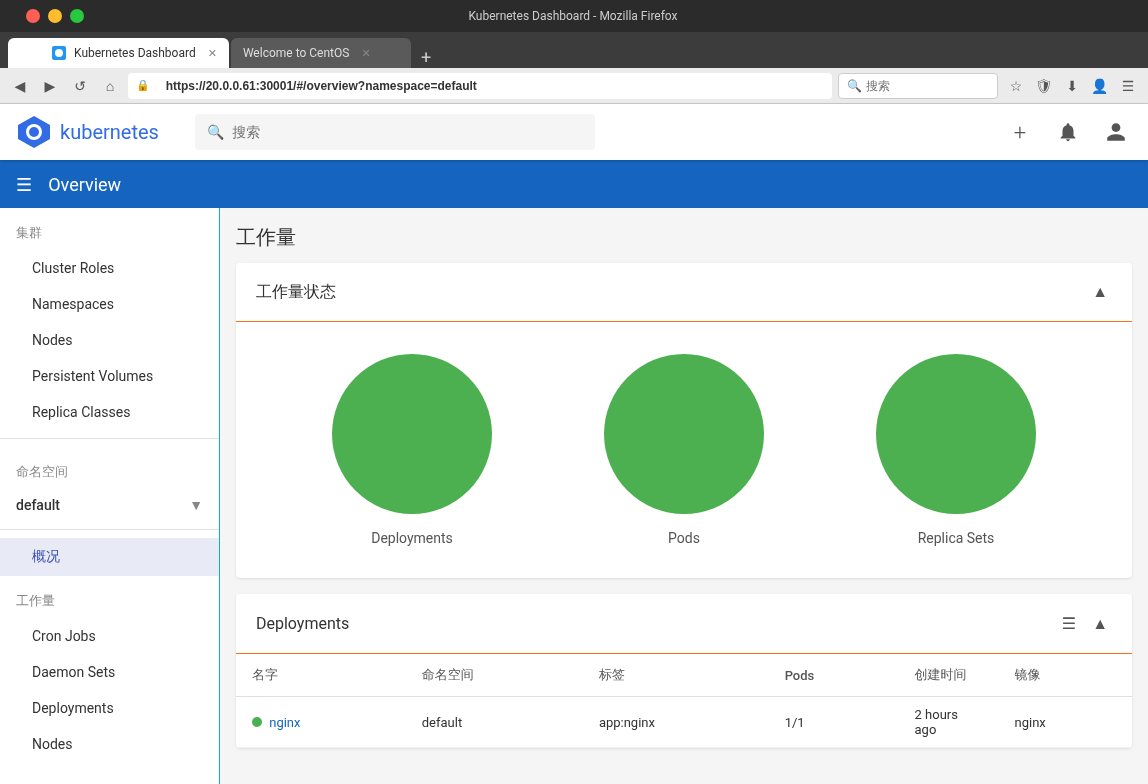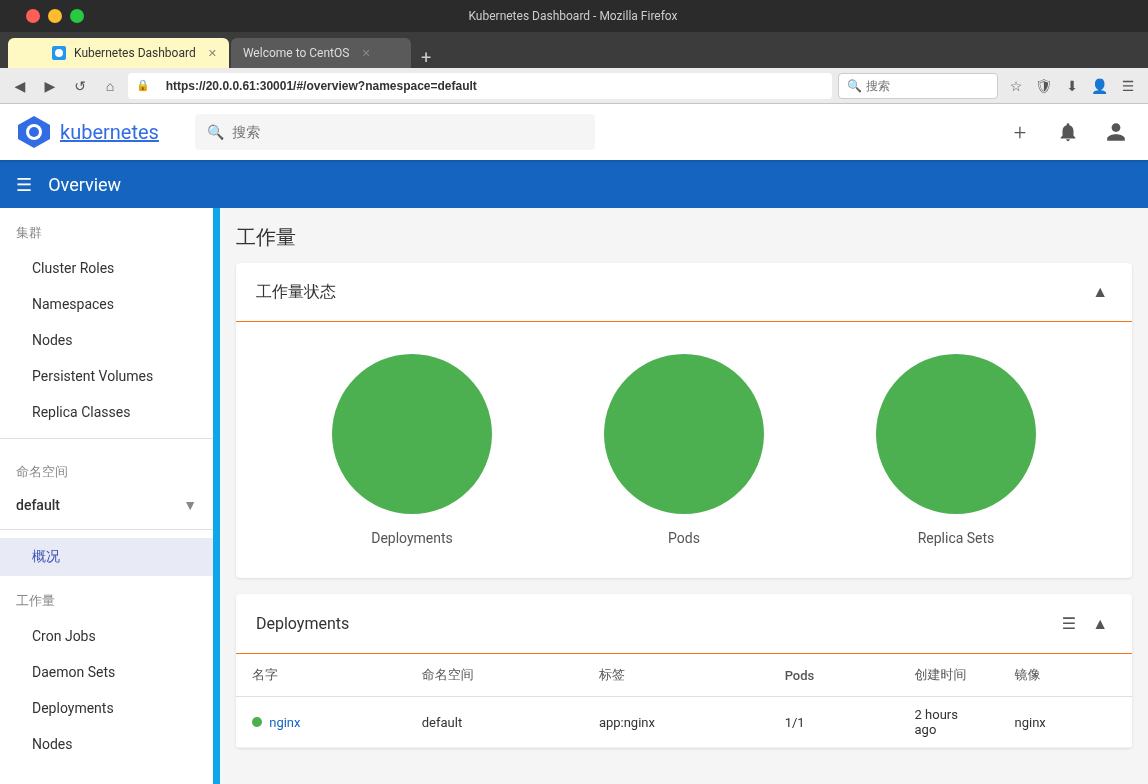--- a/index.html
+++ b/index.html
@@ -6,50 +6,50 @@
     body { font-family: Roboto, Arial, sans-serif; font-size: 14px; background: #f5f5f5; overflow: hidden; }
 
     
     .browser-chrome { background: #3c3c3c; width: 1148px; }
     .browser-titlebar { background: #2b2b2b; height: 32px; display: flex; align-items: center; padding: 0 26px; color: #ccc; font-size: 12px; justify-content: space-between; }
     .browser-titlebar-title { flex: 1; text-align: center; }
     .browser-titlebar-controls { display: flex; gap: 8px; }
     .browser-titlebar-btn { width: 14px; height: 14px; border-radius: 50%; display: inline-block; }
     .tabs-bar { background: #3c3c3c; display: flex; align-items: flex-end; height: 36px; padding: 0 8px; gap: 2px; }
     .tab { background: #f0f0f0; border-radius: 6px 6px 0 0; padding: 0 12px; height: 30px; display: flex; align-items: center; gap: 8px; font-size: 12px; color: #333; min-width: 180px; }
-    .tab.active { background: #fef9c3; padding-left: 44px; }
+    .tab.active { background: #ffffff; padding-left: 44px; }
     .tab.inactive { background: #5a5a5a; color: #ddd; }
     .tab-favicon { width: 14px; height: 14px; background: #2196F3; border-radius: 2px; display: flex; align-items: center; justify-content: center; }
     .tab-favicon svg { width: 10px; height: 10px; }
     .tab-close { margin-left: 4px; cursor: pointer; color: #888; font-size: 11px; }
     .tab-new { color: #ccc; font-size: 18px; padding: 0 8px; cursor: pointer; }
     .address-bar { background: #ebebeb; height: 36px; display: flex; align-items: center; padding: 0 8px; gap: 6px; border-bottom: 1px solid #ccc; }
     .nav-btn { width: 24px; height: 24px; display: flex; align-items: center; justify-content: center; border-radius: 50%; cursor: pointer; color: #555; font-size: 14px; }
     .address-input { flex: 1; background: white; border: none; border-radius: 4px; padding: 4px 10px; font-size: 12px; color: #333; height: 26px; outline: none; }
     .browser-actions { display: flex; gap: 4px; }
 
     
     .app { width: 1148px; height: 680px; display: flex; flex-direction: column; background: white; }
     .app-header { background: white; height: 56px; display: flex; align-items: center; padding: 0 16px; box-shadow: 0 1px 3px rgba(0,0,0,0.2); z-index: 10; gap: 16px; }
     .k8s-logo { display: flex; align-items: center; gap: 8px; }
     .k8s-icon { width: 36px; height: 36px; }
-    .k8s-name { font-size: 20px; font-weight: 400; color: #326CE5; text-decoration: underline; }
+    .k8s-name { font-size: 20px; font-weight: 400; color: #326CE5; }
     .header-search { flex: 1; max-width: 400px; background: #f5f5f5; border-radius: 4px; display: flex; align-items: center; padding: 0 12px; height: 36px; gap: 8px; margin-left: 20px; }
     .header-search input { background: transparent; border: none; outline: none; font-size: 14px; color: #333; width: 100%; }
     .header-actions { margin-left: auto; display: flex; align-items: center; gap: 16px; }
     .header-icon-btn { width: 32px; height: 32px; display: flex; align-items: center; justify-content: center; cursor: pointer; color: #555; }
 
     .page-bar { background: #1565C0; height: 48px; display: flex; align-items: center; padding: 0 16px; gap: 16px; }
     .menu-icon { color: white; cursor: pointer; font-size: 18px; }
     .page-title { color: white; font-size: 18px; font-weight: 400; }
 
     .content { display: flex; flex: 1; overflow: hidden; }
 
     
-    .sidebar { width: 220px; background: white; overflow-y: auto; border-right: 7px solid #0ea5e9; padding-bottom: 16px; }
+    .sidebar { width: 220px; background: white; overflow-y: auto; border-right: 1px solid #0ea5e9; padding-bottom: 16px; }
     .sidebar-section-title { padding: 16px 16px 8px; font-size: 13px; color: #888; font-weight: 500; }
     .sidebar-item { padding: 10px 16px 10px 32px; font-size: 14px; color: #333; cursor: pointer; }
     .sidebar-item.active { background: #e8eaf6; color: #3f51b5; }
     .sidebar-namespace { padding: 8px 16px; display: flex; align-items: center; justify-content: space-between; }
     .namespace-value { font-size: 14px; color: #333; font-weight: 500; }
     .namespace-dropdown { color: #888; }
     .sidebar-divider { border: none; border-top: 1px solid #e0e0e0; margin: 8px 0; }
 
     
     .main { flex: 1; overflow-y: auto; padding: 16px; background: #f5f5f5; }

